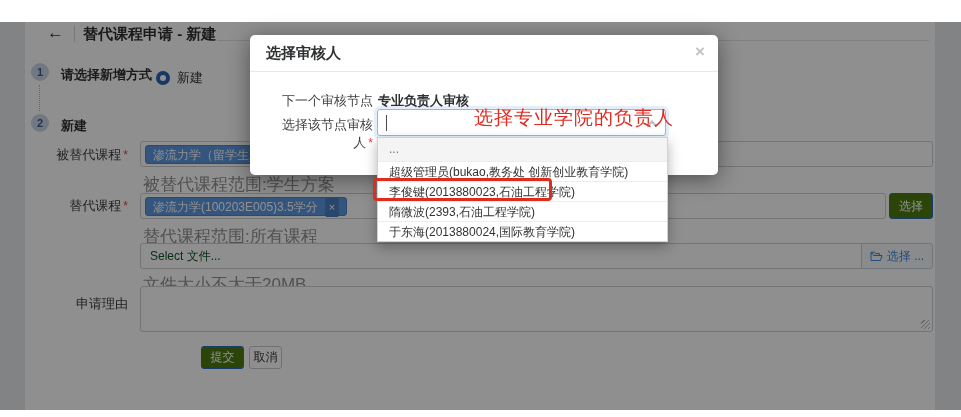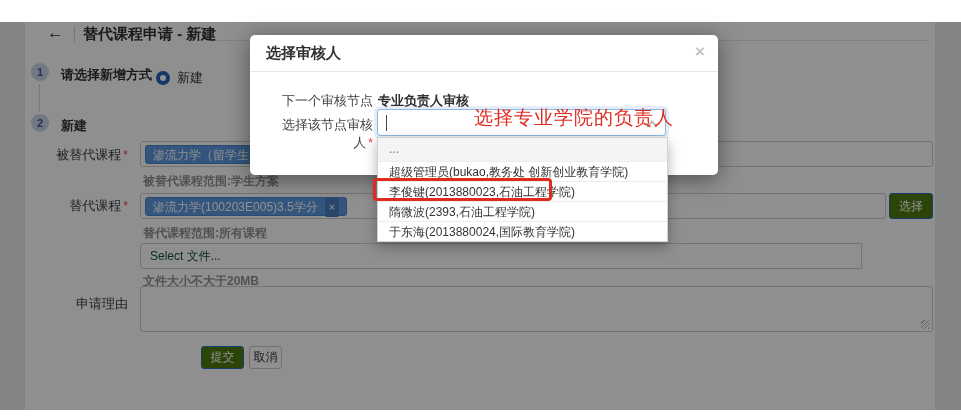--- a/index.html
+++ b/index.html
@@ -21,21 +21,21 @@
   .step-label { position:absolute; font-size:13px; font-weight:bold; color:#2f3133; }
   .dot-line { position:absolute; left:14px; top:63px; height:26px; width:0; border-left:1px dotted #a9bacd; }
 
   .radio-outer { position:absolute; left:131px; top:49px; width:14px; height:14px; border-radius:50%;
                  border:4px solid #2a64b4; background:#fff; cursor:pointer; }
   .radio-label { position:absolute; left:152px; top:47px; font-size:13px; color:#2f3133; cursor:pointer; }
 
   .f-label { position:absolute; width:103px; text-align:right; font-size:13px; color:#3c3e40; }
   .req { color:#e04343; margin-left:2px; font-size:12px; }
   .f-input { position:absolute; left:115px; height:26px; background:#fff; border:1px solid #cfcfcf; border-radius:3px; }
-  .hint { position:absolute; left:118px; font-size:12px; color:#8f9194;font-weight:bold; }
+  .hint { position:absolute; left:118px; font-size:17px; color:#8f9194; }
 
   .tag { position:absolute; left:4px; top:3px; height:19px; line-height:19px; background:#5e9ae0;
          border:1px solid #4a86cc; color:#fff; font-size:12px; border-radius:3px; padding:0 7px;
          white-space:nowrap; }
   .tag-x { display:inline-block; margin-left:7px; padding:0 4px; background:#4a7fc0; border-radius:2px;
            font-size:11px; cursor:pointer; }
 
   .btn { position:absolute; font-size:12px; text-align:center; border-radius:3px; cursor:pointer; }
   .btn-primary { background:#4d7c0f; color:#fff; border:1px solid #2f6fc0; }
   .btn-plain { background:#fff; color:#333; border:1px solid #c9c9c9; }
@@ -113,20 +113,26 @@
       </div>
       <div class="f-input" style="top:171px; width:746px;">
         <span class="tag"><span>渗流力学(100203E005)3.5学分</span><span class="tag-x">×</span></span>
       </div>
       <div class="btn btn-primary" style="left:864px; top:171px; width:44px; height:26px; line-height:24px;">选择</div>
       <div class="hint" style="top:203px;">替代课程范围:所有课程</div>
 
       <div class="f-input" style="top:221px; width:722px; border-radius:3px 0 0 3px;">
         <span class="placeholder-text">Select 文件...</span>
       </div>
+      <div class="btn btn-file" style="left:836px; top:221px; width:72px; height:26px;">
+        <svg width="13" height="11" viewBox="0 0 13 11">
+            <path d="M1 2.5 L1 9.5 L10.5 9.5 L12 4.5 L3.5 4.5 L2.7 2.5 Z M1 2.5 L1 1.2 L4.6 1.2 L5.4 2.6 L9.5 2.6 L9.5 4.4" fill="none" stroke="#3e86df" stroke-width="1"></path>
+          </svg>
+        <span>选择 ...</span>
+      </div>
       <div class="hint" style="top:251px;">文件大小不大于20MB</div>
 
       <div class="f-label" style="top:273px;">申请理由</div>
       <div class="textarea">
         <span class="resize-grip"></span>
       </div>
 
       <div class="btn btn-primary" style="left:176px; top:324px; width:43px; height:23px; line-height:21px;">提交</div>
       <div class="btn btn-plain" style="left:224px; top:324px; width:33px; height:23px; line-height:21px;">取消</div>
     </div>

